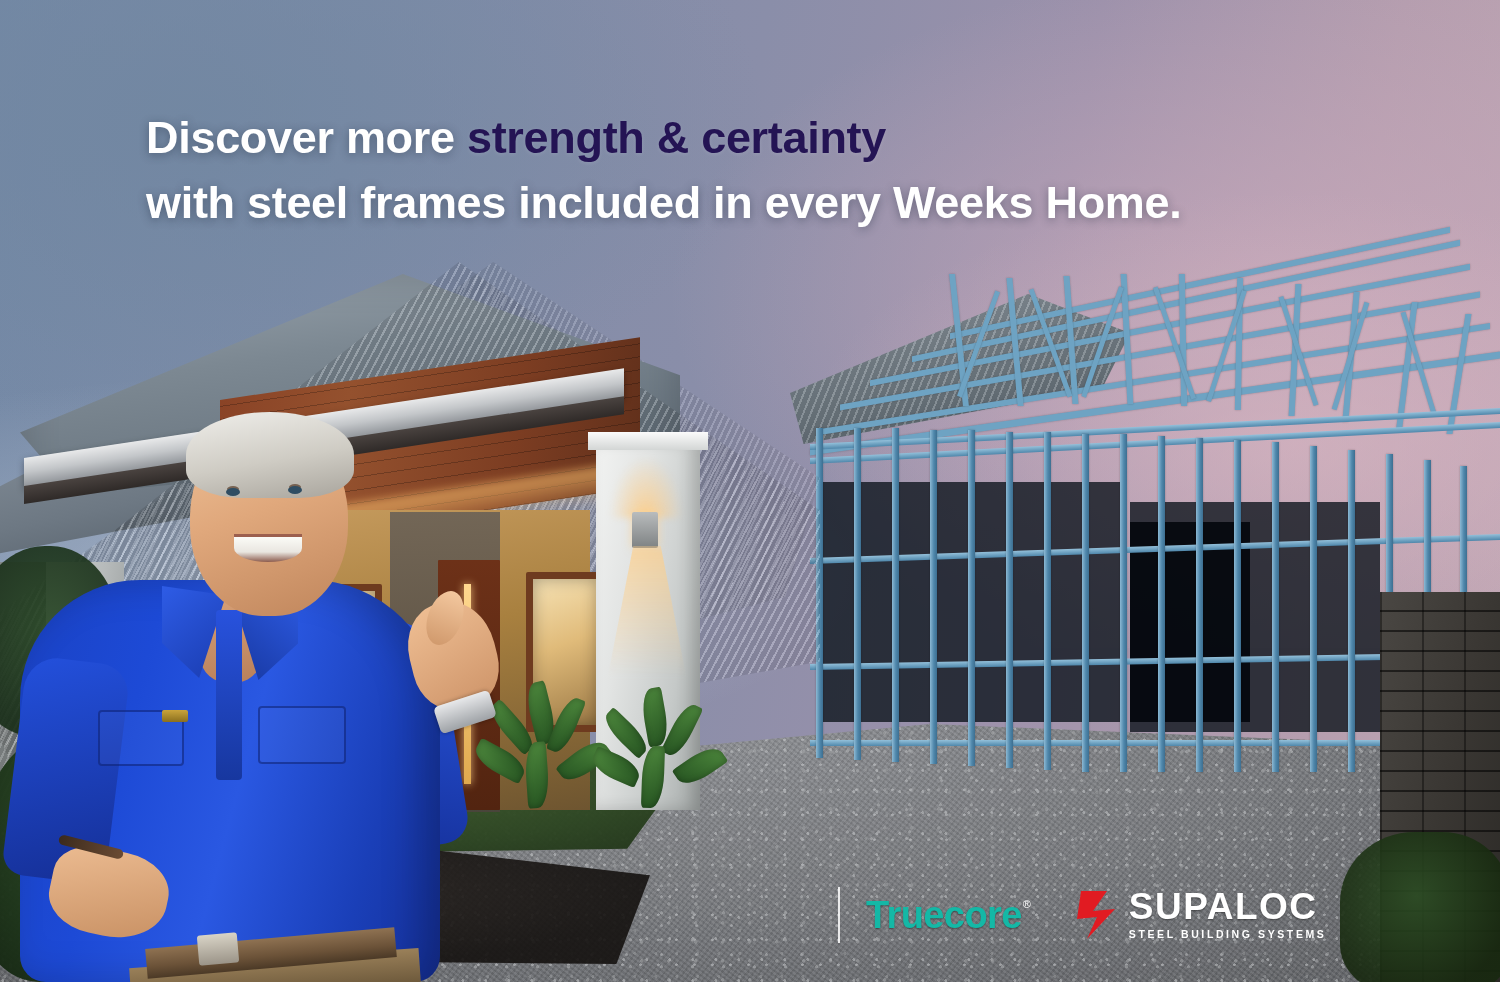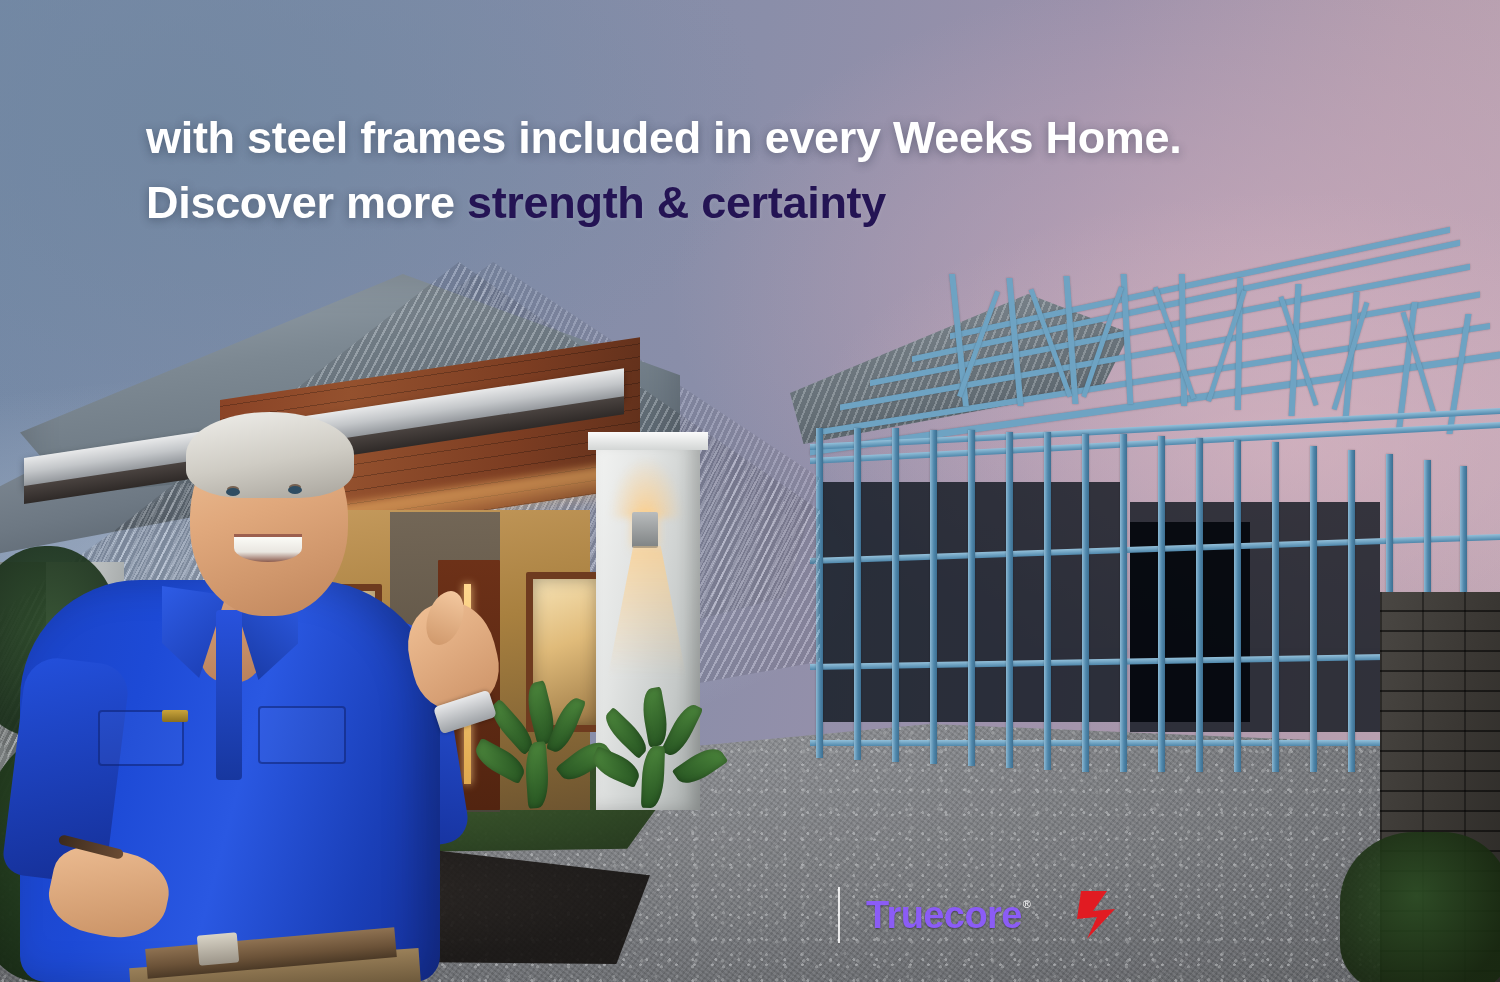--- a/index.html
+++ b/index.html
@@ -226,21 +226,21 @@
   
   .logobar{position:absolute;left:812px;top:876px;height:78px;
     display:flex;align-items:center;gap:0;}
   .logo-bluescope{display:flex;flex-direction:column;align-items:center;width:108px;}
   .bs-wrap{position:relative;width:92px;height:42px;
     filter:drop-shadow(0 1px 1px rgba(0,0,0,.4));}
   .bs-text{font-size:16px;font-weight:700;color:#fff;letter-spacing:.4px;margin-top:3px;
     font-family:"Liberation Sans",sans-serif;}
   .logo-divider{width:2px;height:56px;background:rgba(255,255,255,.85);margin:0 26px;}
   .logo-truecore{display:flex;align-items:flex-start;}
-  .tc-text{font-size:38px;font-weight:700;color:#8b5cf6;letter-spacing:-.6px;
+  .tc-text{font-size:38px;font-weight:700;color:#14b8a6;letter-spacing:-.6px;
     text-shadow:0 1px 2px rgba(0,0,0,.4);}
   .tc-reg{font-size:11px;color:#fff;margin-top:4px;margin-left:1px;}
   .logo-supaloc{display:flex;align-items:center;margin-left:46px;}
   .sl-mark{width:46px;height:52px;margin-right:6px;position:relative;}
   .sl-text{display:flex;flex-direction:column;}
   .sl-name{font-size:37px;font-weight:700;color:#fff;letter-spacing:1.5px;line-height:.94;
     text-shadow:0 1px 2px rgba(0,0,0,.4);}
   .sl-sub{font-size:10.5px;font-weight:700;color:#fff;letter-spacing:2.6px;margin-top:4px;
     text-align:right;}
 </style>
@@ -389,37 +389,41 @@
     <div class="p-thumb"></div>
     <div class="p-watch"></div>
     <div class="p-handL"></div>
     <div class="p-bracelet"></div>
     <div class="p-pants"></div>
     <div class="p-belt"></div>
     <div class="p-buckle"></div>
   </div>
 
   <div class="headline">
+    <span class="hl-line"><span>Discover more </span><span class="hl-accent">strength &amp; certainty</span></span>
     <span class="hl-line">with steel frames included in every Weeks Home.</span>
-    <span class="hl-line"><span>Discover more </span><span class="hl-accent">strength &amp; certainty</span></span>
   </div>
 
   <div class="logobar">
 
 
     <div class="logo-divider"></div>
 
     <div class="logo-truecore">
       <span class="tc-text">Truecore</span>
       <span class="tc-reg">®</span>
     </div>
 
     <div class="logo-supaloc">
       <div class="sl-mark">
         <svg viewBox="0 0 46 52" width="46" height="52" aria-hidden="true">
           <path d="M4 2 L30 2 L16 22 L38 20 L10 50 L20 28 L0 30 Z" fill="#e11b22"></path>
         </svg>
       </div>
+      <div class="sl-text">
+        <div class="sl-name">SUPALOC</div>
+        <div class="sl-sub">STEEL BUILDING SYSTEMS</div>
+      </div>
     </div>
 
   </div>
 
 </div>
 
 </body></html>

